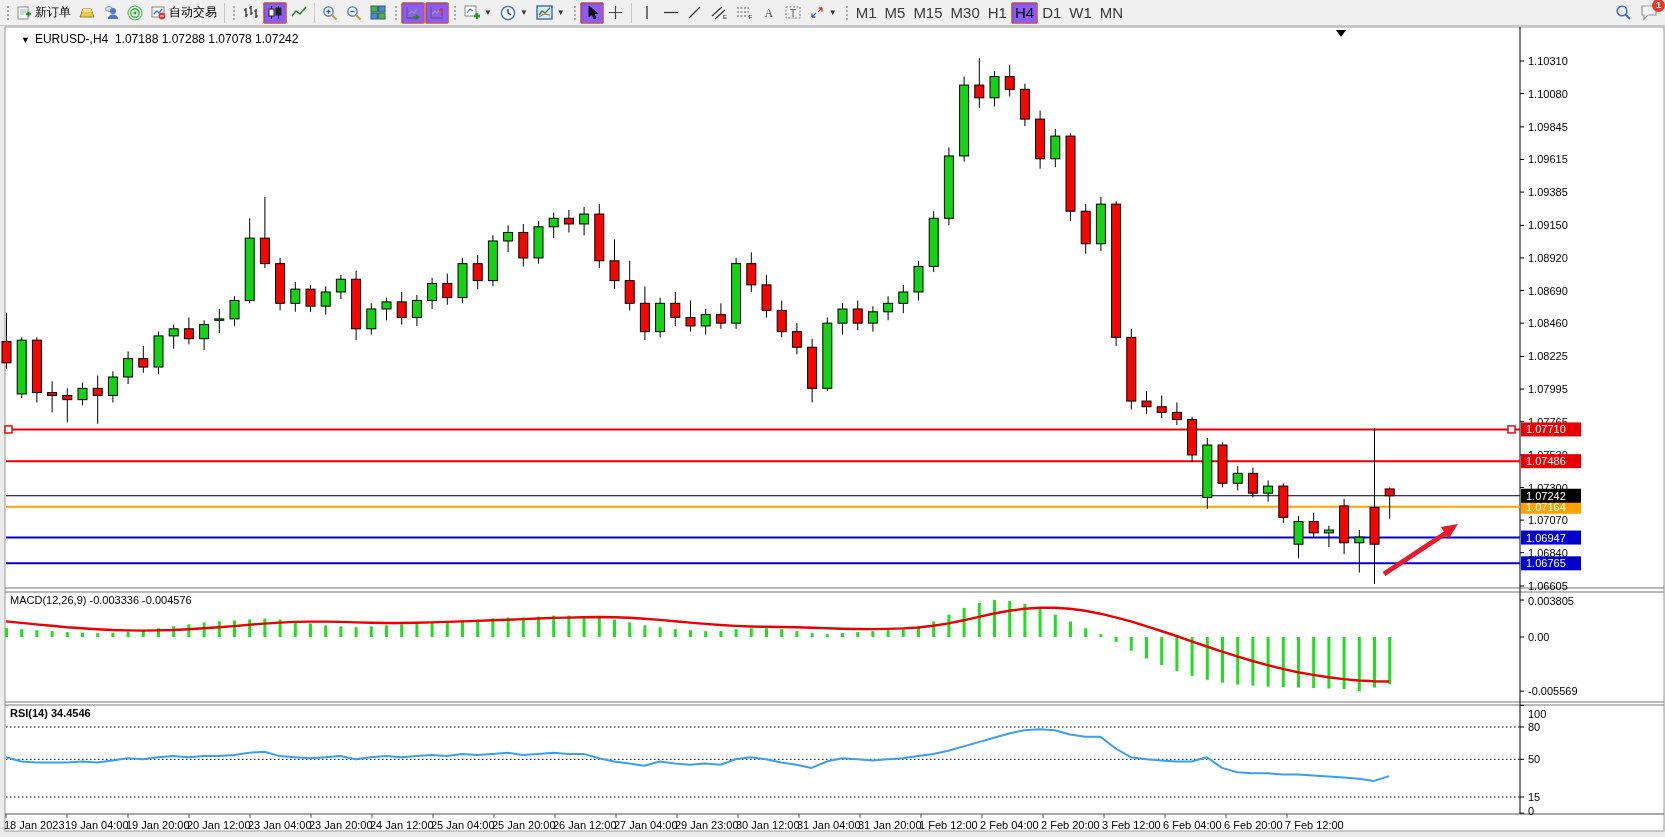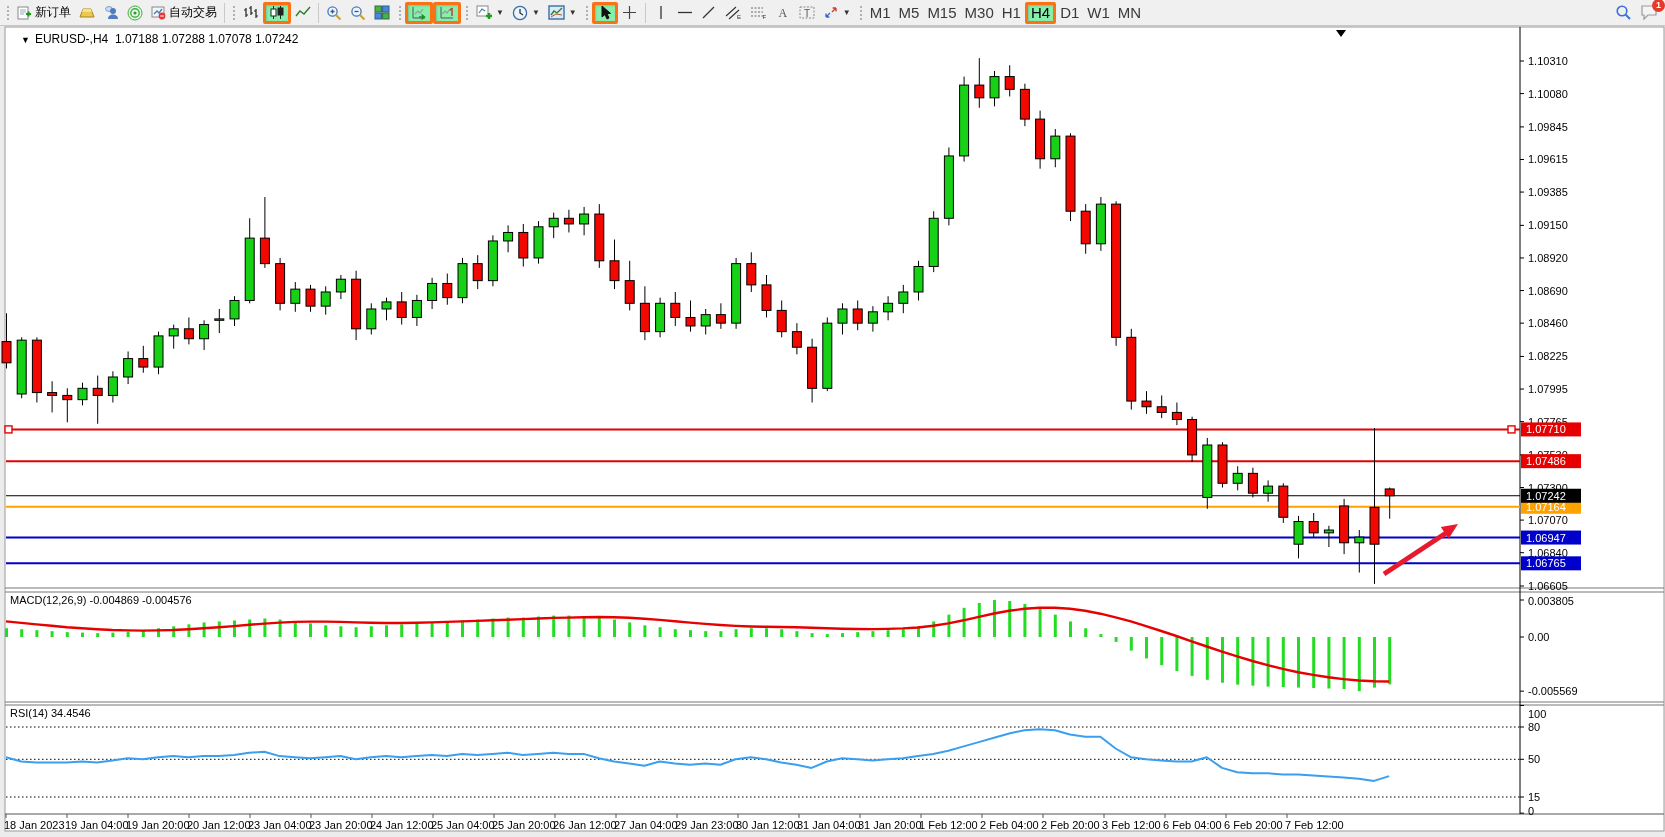--- a/index.html
+++ b/index.html
@@ -7,36 +7,36 @@
   #app{position:relative;width:1665px;height:752px;}
   
   #toolbar{position:absolute;left:0;top:0;width:1665px;height:26px;background:#f0f0f0;
     border-bottom:1px solid #c8c8c8;display:flex;align-items:center;padding:0 2px;box-sizing:border-box;}
   .grip{width:5px;height:18px;margin:0 3px;background-image:radial-gradient(circle,#b0b0b0 1px,transparent 1.2px);
     background-size:4px 4px;background-position:1px 1px;flex:none;}
   .sep{width:1px;height:20px;background:#c9c9c9;margin:0 3px;flex:none;}
   .tb-btn{height:22px;min-width:24px;display:flex;align-items:center;justify-content:center;
     padding:0 3px;border:1px solid transparent;border-radius:2px;font-size:12px;color:#000;
     box-sizing:border-box;flex:none;cursor:default;gap:3px;background:transparent;}
-  .tb-btn.pressed{border:3px solid #f97316;background:#86efac;box-shadow:inset 1px 1px 2px rgba(0,0,0,.15);}
+  .tb-btn.pressed{border:1px solid #f97316;background:#8b5cf6;box-shadow:inset 1px 1px 2px rgba(0,0,0,.15);}
   .tb-btn .caret{font-size:8px;color:#333;margin-left:1px;}
   .tf{font-size:15px;color:#3a3a3a;min-width:27px;justify-content:center;}
   .tf.pressed{color:#000;}
   #tb-right{margin-left:auto;display:flex;align-items:center;}
   #balloon-wrap{position:relative;}
   #badge{position:absolute;top:-4px;right:-3px;width:13px;height:13px;border-radius:50%;
     background:#e8382a;color:#fff;font-size:9px;line-height:13px;text-align:center;font-weight:bold;}
   
   #chart-window{position:absolute;left:0;top:26px;width:1665px;height:811px;}
   #chart-svg{position:absolute;left:0;top:0;}
   .ovl{position:absolute;font-size:11px;color:#000;white-space:nowrap;z-index:5;}
   #chart-title{left:12px;top:6px;font-size:12px;margin-left:9px;}
   #chart-title .tri{font-size:9px;margin-right:5px;}
   #macd-label{left:10px;top:568px;}
-  #rsi-label{left:10px;top:681px;}
+  #rsi-label{left:10px;top:681px;font-weight:bold;}
 </style>
 </head>
 <body>
 
 <div id="app">
 
   <div id="toolbar">
     <div class="grip"></div>
 
     <div class="tb-btn">
@@ -677,16 +677,16 @@
           <text x="1285" y="803">7 Feb 12:00</text>
         </g>
         <g>
           <line x1="1384" y1="548" x2="1446" y2="507" stroke="#e8192c" stroke-width="5"></line>
           <polygon points="1458,498 1448.6,512.7 1440.8,501.1" fill="#e8192c"></polygon>
         </g>
       </svg>
     <div class="ovl" id="chart-title">
       <span class="tri">▼</span><span>EURUSD-,H4</span>&nbsp;&nbsp;<span>1.07188 1.07288 1.07078 1.07242</span>
     </div>
-    <div class="ovl" id="macd-label">MACD(12,26,9) -0.004869 -0.004576</div>
+    <div class="ovl" id="macd-label">MACD(12,26,9) -0.003336 -0.004576</div>
     <div class="ovl" id="rsi-label">RSI(14) 34.4546</div>
   </div>
 </div>
 
 </body></html>

